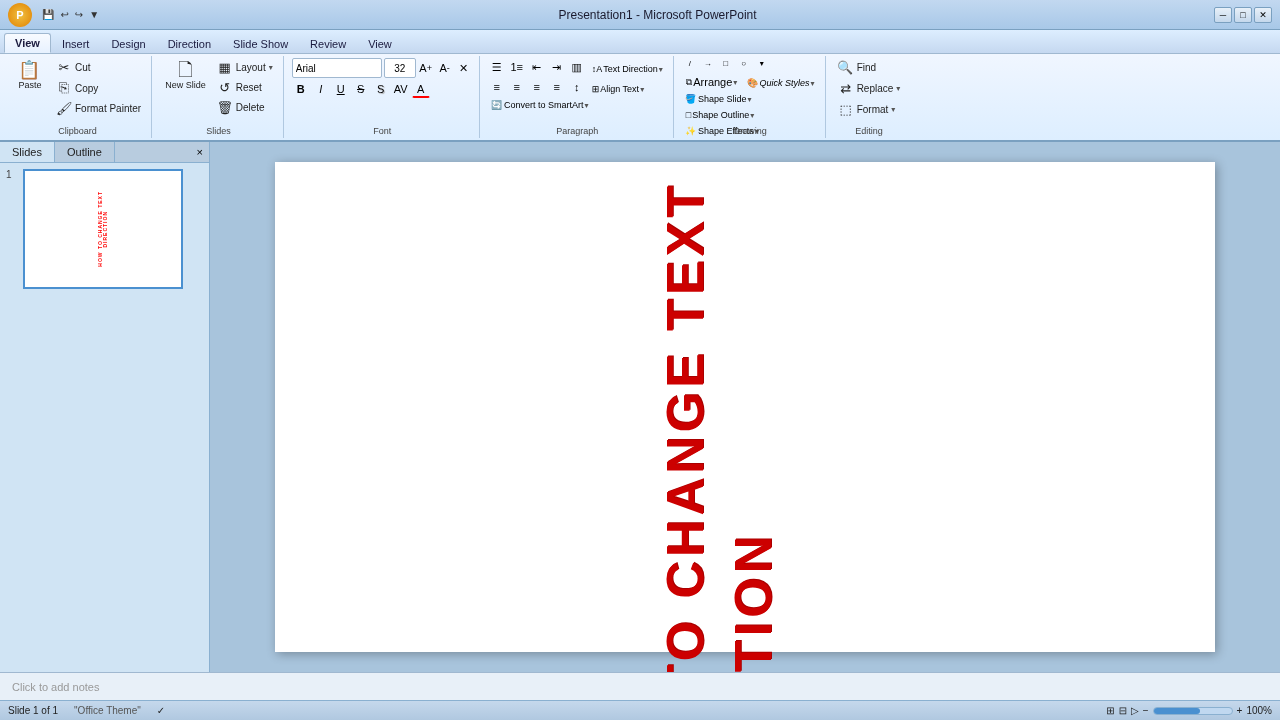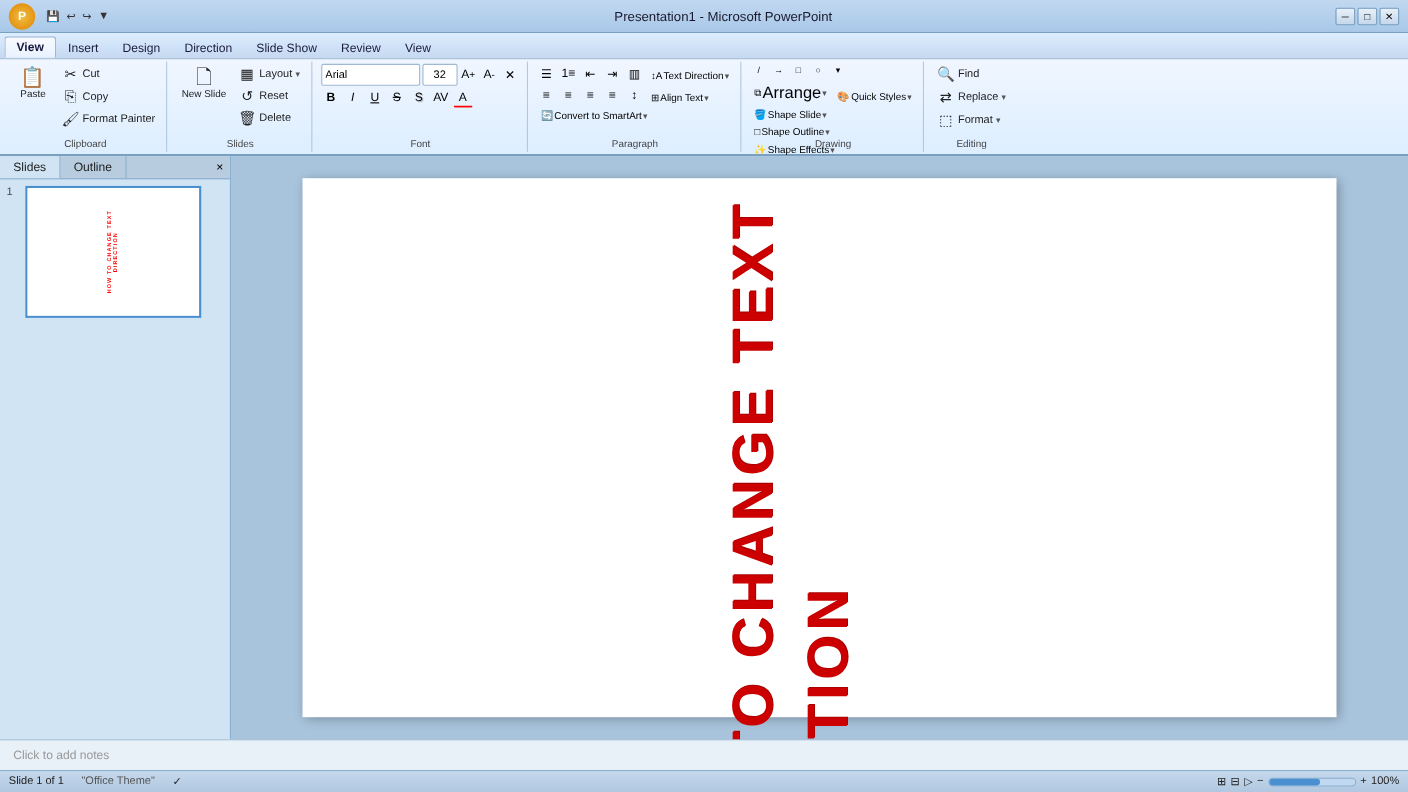--- a/index.html
+++ b/index.html
@@ -430,26 +430,26 @@
       <div class="fmt-row">
         <div class="shape-btn">/</div>
         <div class="shape-btn">→</div>
         <div class="shape-btn">□</div>
         <div class="shape-btn">○</div>
         <div class="shape-btn">▾</div>
       </div>
       <div class="fmt-row">
         <div style="font-size:9px; padding:1px 3px; cursor:pointer; display:flex; align-items:center; gap:1px; border:1px solid transparent; border-radius:2px;">
           <span>⧉</span>
-          <span style="font-size:15px;">Arrange</span>
+          <span style="font-size:11px;">Arrange</span>
           <span class="dropdown-arrow">▾</span>
         </div>
         <div style="font-size:9px; padding:1px 3px; cursor:pointer; display:flex; align-items:center; gap:1px; border:1px solid transparent; border-radius:2px;">
           <span>🎨</span>
-          <span style="font-size:9px;">Quick Styles</span>
+          <span style="font-size:9px;font-style:italic;">Quick Styles</span>
           <span class="dropdown-arrow">▾</span>
         </div>
       </div>
       <div class="fmt-row">
         <div style="font-size:9px; padding:1px 3px; cursor:pointer; display:flex; align-items:center; gap:1px; border:1px solid transparent; border-radius:2px;">
           <span>🪣</span>
           <span style="font-size:9px;">Shape Slide</span>
           <span class="dropdown-arrow">▾</span>
         </div>
       </div>

